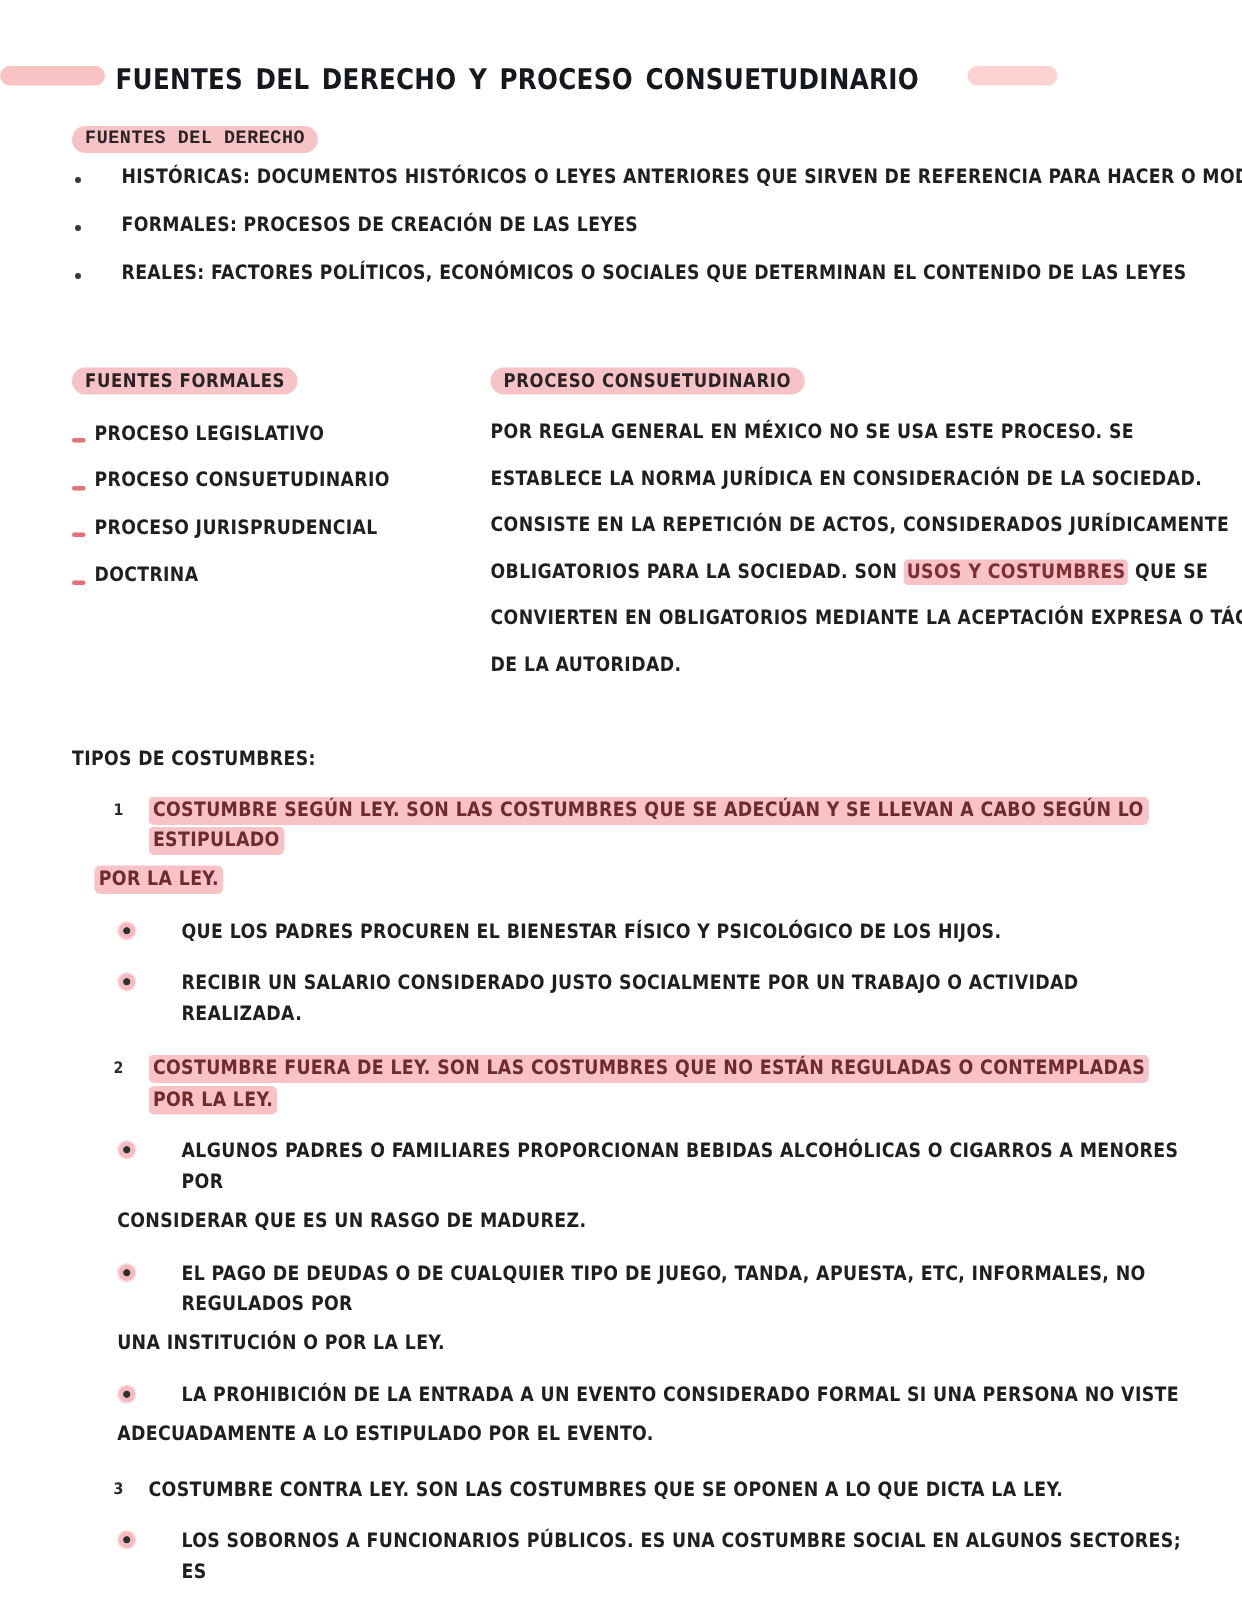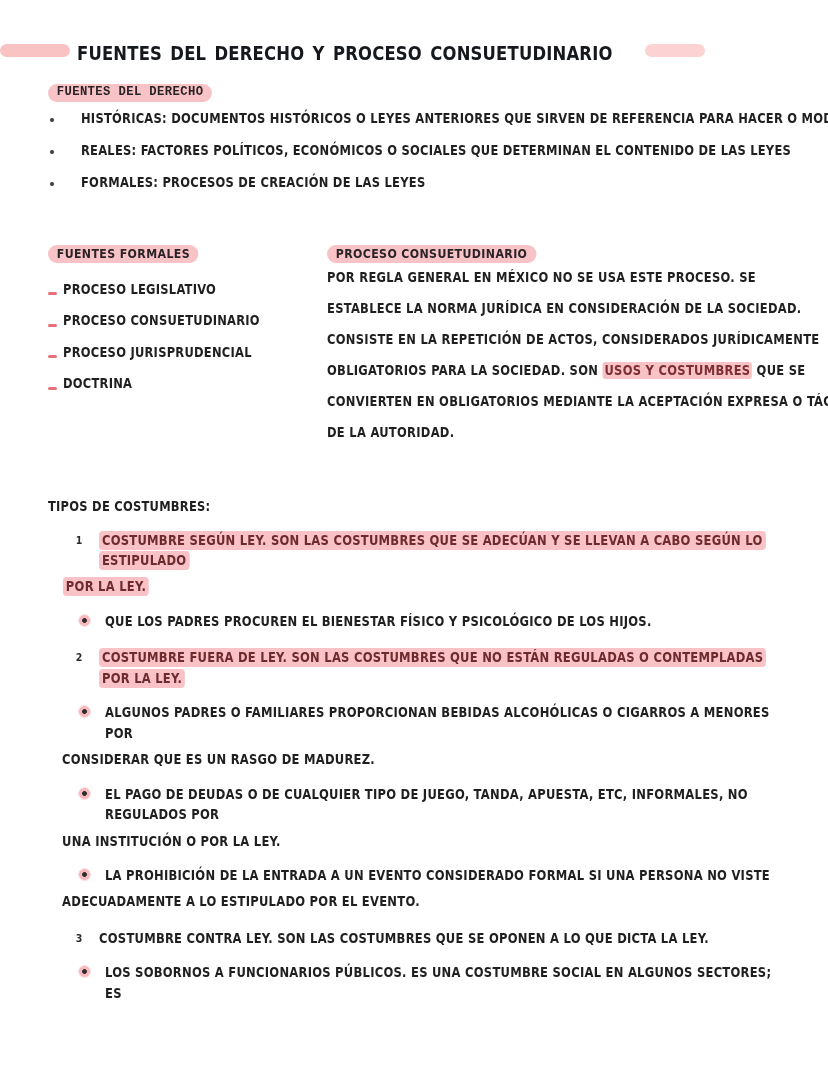--- a/index.html
+++ b/index.html
@@ -126,21 +126,21 @@
   .dash-mark {
     width: 9px; height: 3px;
     background: #e8707a;
     border-radius: 2px;
     margin-top: 8px;
     margin-right: 6px;
     flex: none;
   }
   .col-left-list { margin-top: 11px; }
 
-  .para { margin-top: 8px; }
+  .para { margin-top: 19px; }
   .para-line {
     font-size: 13.2px;
     letter-spacing: 0.3px;
     line-height: 1.0;
     height: 31px;
     color: #1f1f1f;
     transform: scaleX(0.97);
     transform-origin: left center;
     white-space: nowrap;
     font-weight: 600;
@@ -188,20 +188,21 @@
     box-decoration-break: clone;
     -webkit-box-decoration-break: clone;
   }
   .num-text .wrapline { display: block; }
   .num-text .wrapline.second { margin-left: -37px; margin-top: 6px; }
 
   .sub-row {
     display: flex;
     align-items: flex-start;
     margin-top: 14px;
+    gap: 16px;
   }
   .sub-dot {
     width: 13px; height: 13px;
     border-radius: 50%;
     background: radial-gradient(circle at 50% 50%, #2e2e2e 0 2.1px, #f6b9be 2.6px 5.2px, #fcdcde 5.4px 6.5px);
     margin-left: 30px;
     margin-top: 2px;
     flex: none;
   }
   .sub-text {
@@ -234,25 +235,25 @@
     <span class="chip">FUENTES DEL DERECHO</span>
   </div>
 
   <div class="bullet-list" id="list-fuentes-derecho">
       <div class="bullet-row">
         <span class="dot-plain"></span>
         <span class="txt">HISTÓRICAS: DOCUMENTOS HISTÓRICOS O LEYES ANTERIORES QUE SIRVEN DE REFERENCIA PARA HACER O MODIFICAR LEYES</span>
       </div>
       <div class="bullet-row">
         <span class="dot-plain"></span>
-        <span class="txt">REALES: FACTORES POLÍTICOS, ECONÓMICOS O SOCIALES QUE DETERMINAN EL CONTENIDO DE LAS LEYES</span>
+        <span class="txt">FORMALES: PROCESOS DE CREACIÓN DE LAS LEYES</span>
       </div>
       <div class="bullet-row">
         <span class="dot-plain"></span>
-        <span class="txt">FORMALES: PROCESOS DE CREACIÓN DE LAS LEYES</span>
+        <span class="txt">REALES: FACTORES POLÍTICOS, ECONÓMICOS O SOCIALES QUE DETERMINAN EL CONTENIDO DE LAS LEYES</span>
       </div>
     </div>
 
   <div id="col-left">
     <span class="chip">FUENTES FORMALES</span>
     <div class="col-left-list" id="list-fuentes-formales">
         <div class="dash-row">
           <span class="dash-mark"></span>
           <span class="txt">PROCESO LEGISLATIVO</span>
         </div>
@@ -292,20 +293,26 @@
             <span class="wrapline"><span class="hlblock">COSTUMBRE SEGÚN LEY. SON LAS COSTUMBRES QUE SE ADECÚAN Y SE LLEVAN A CABO SEGÚN LO ESTIPULADO</span></span>
             <span class="wrapline second"><span class="hlblock">POR LA LEY.</span></span>
           </span>
         </div>
         <div class="sub-row">
           <span class="sub-dot"></span>
           <span class="sub-text">
             <span class="wrapline">QUE LOS PADRES PROCUREN EL BIENESTAR FÍSICO Y PSICOLÓGICO DE LOS HIJOS.</span>
           </span>
         </div>
+        <div class="sub-row">
+          <span class="sub-dot"></span>
+          <span class="sub-text">
+            <span class="wrapline">RECIBIR UN SALARIO CONSIDERADO JUSTO SOCIALMENTE POR UN TRABAJO O ACTIVIDAD REALIZADA.</span>
+          </span>
+        </div>
         <div class="num-row">
           <span class="num-mark">2</span>
           <span class="num-text highlighted">
             <span class="wrapline"><span class="hlblock">COSTUMBRE FUERA DE LEY. SON LAS COSTUMBRES QUE NO ESTÁN REGULADAS O CONTEMPLADAS POR LA LEY.</span></span>
           </span>
         </div>
         <div class="sub-row">
           <span class="sub-dot"></span>
           <span class="sub-text">
             <span class="wrapline">ALGUNOS PADRES O FAMILIARES PROPORCIONAN BEBIDAS ALCOHÓLICAS O CIGARROS A MENORES POR</span>

